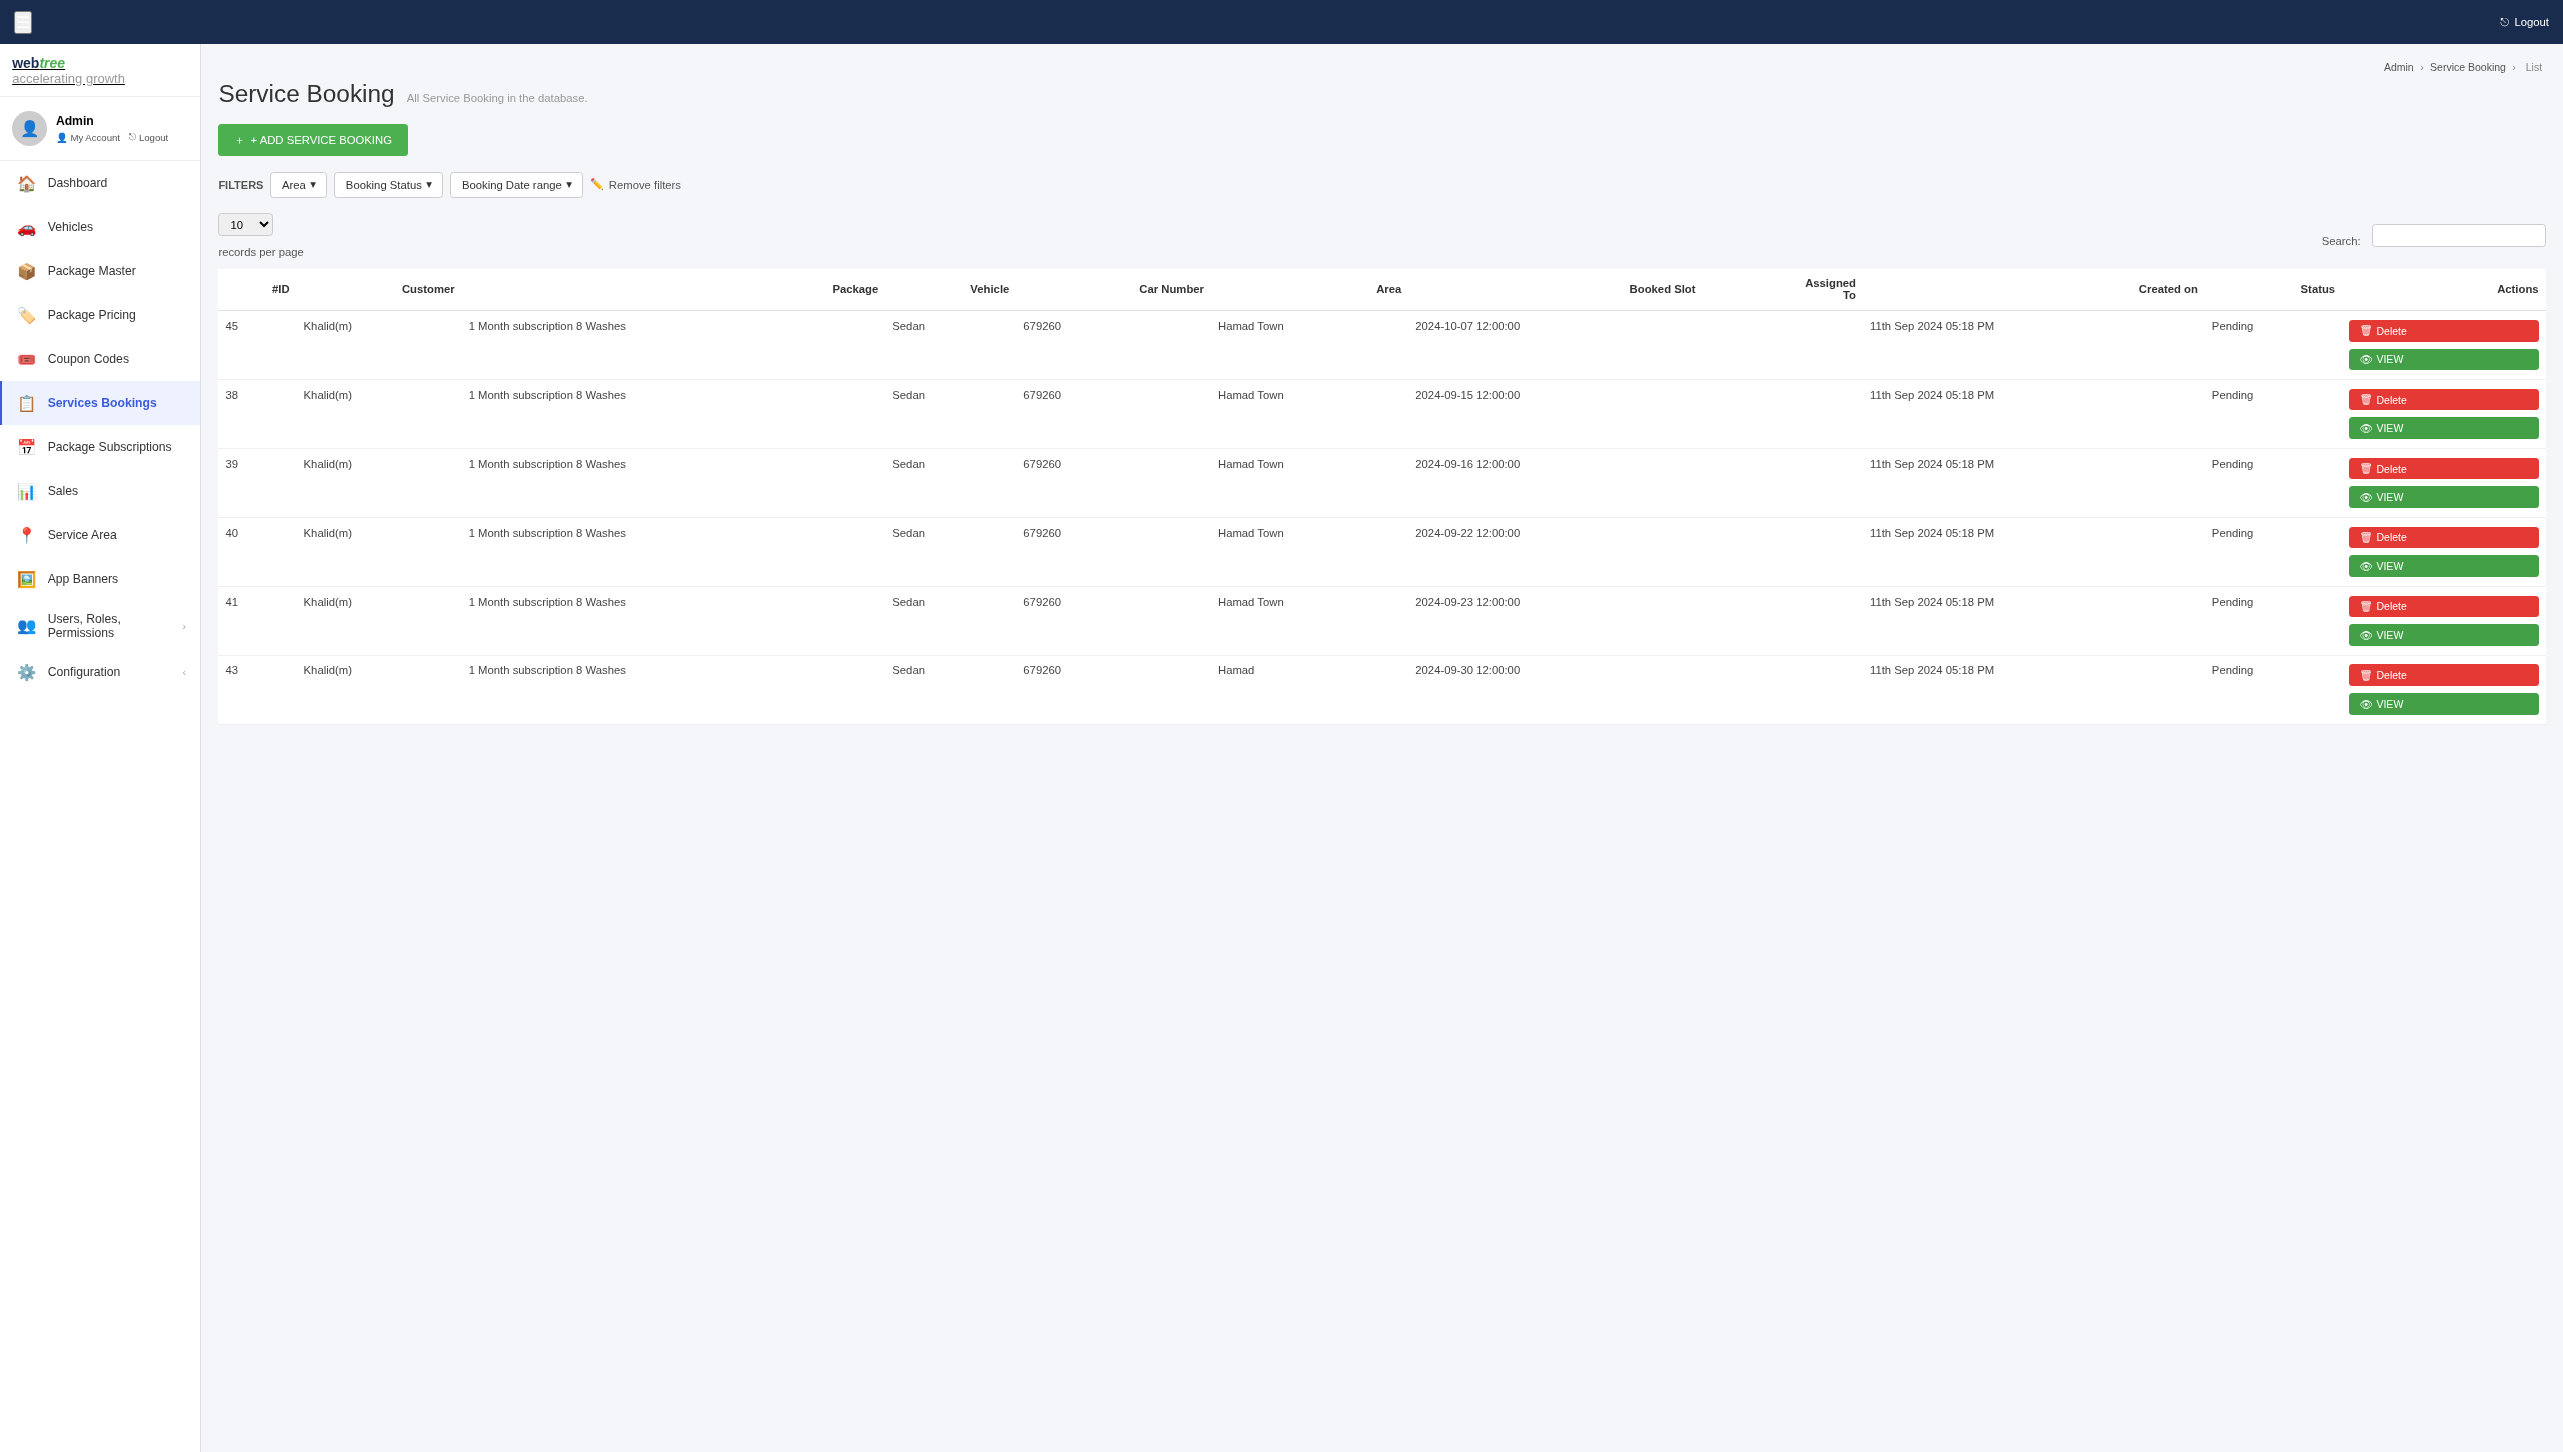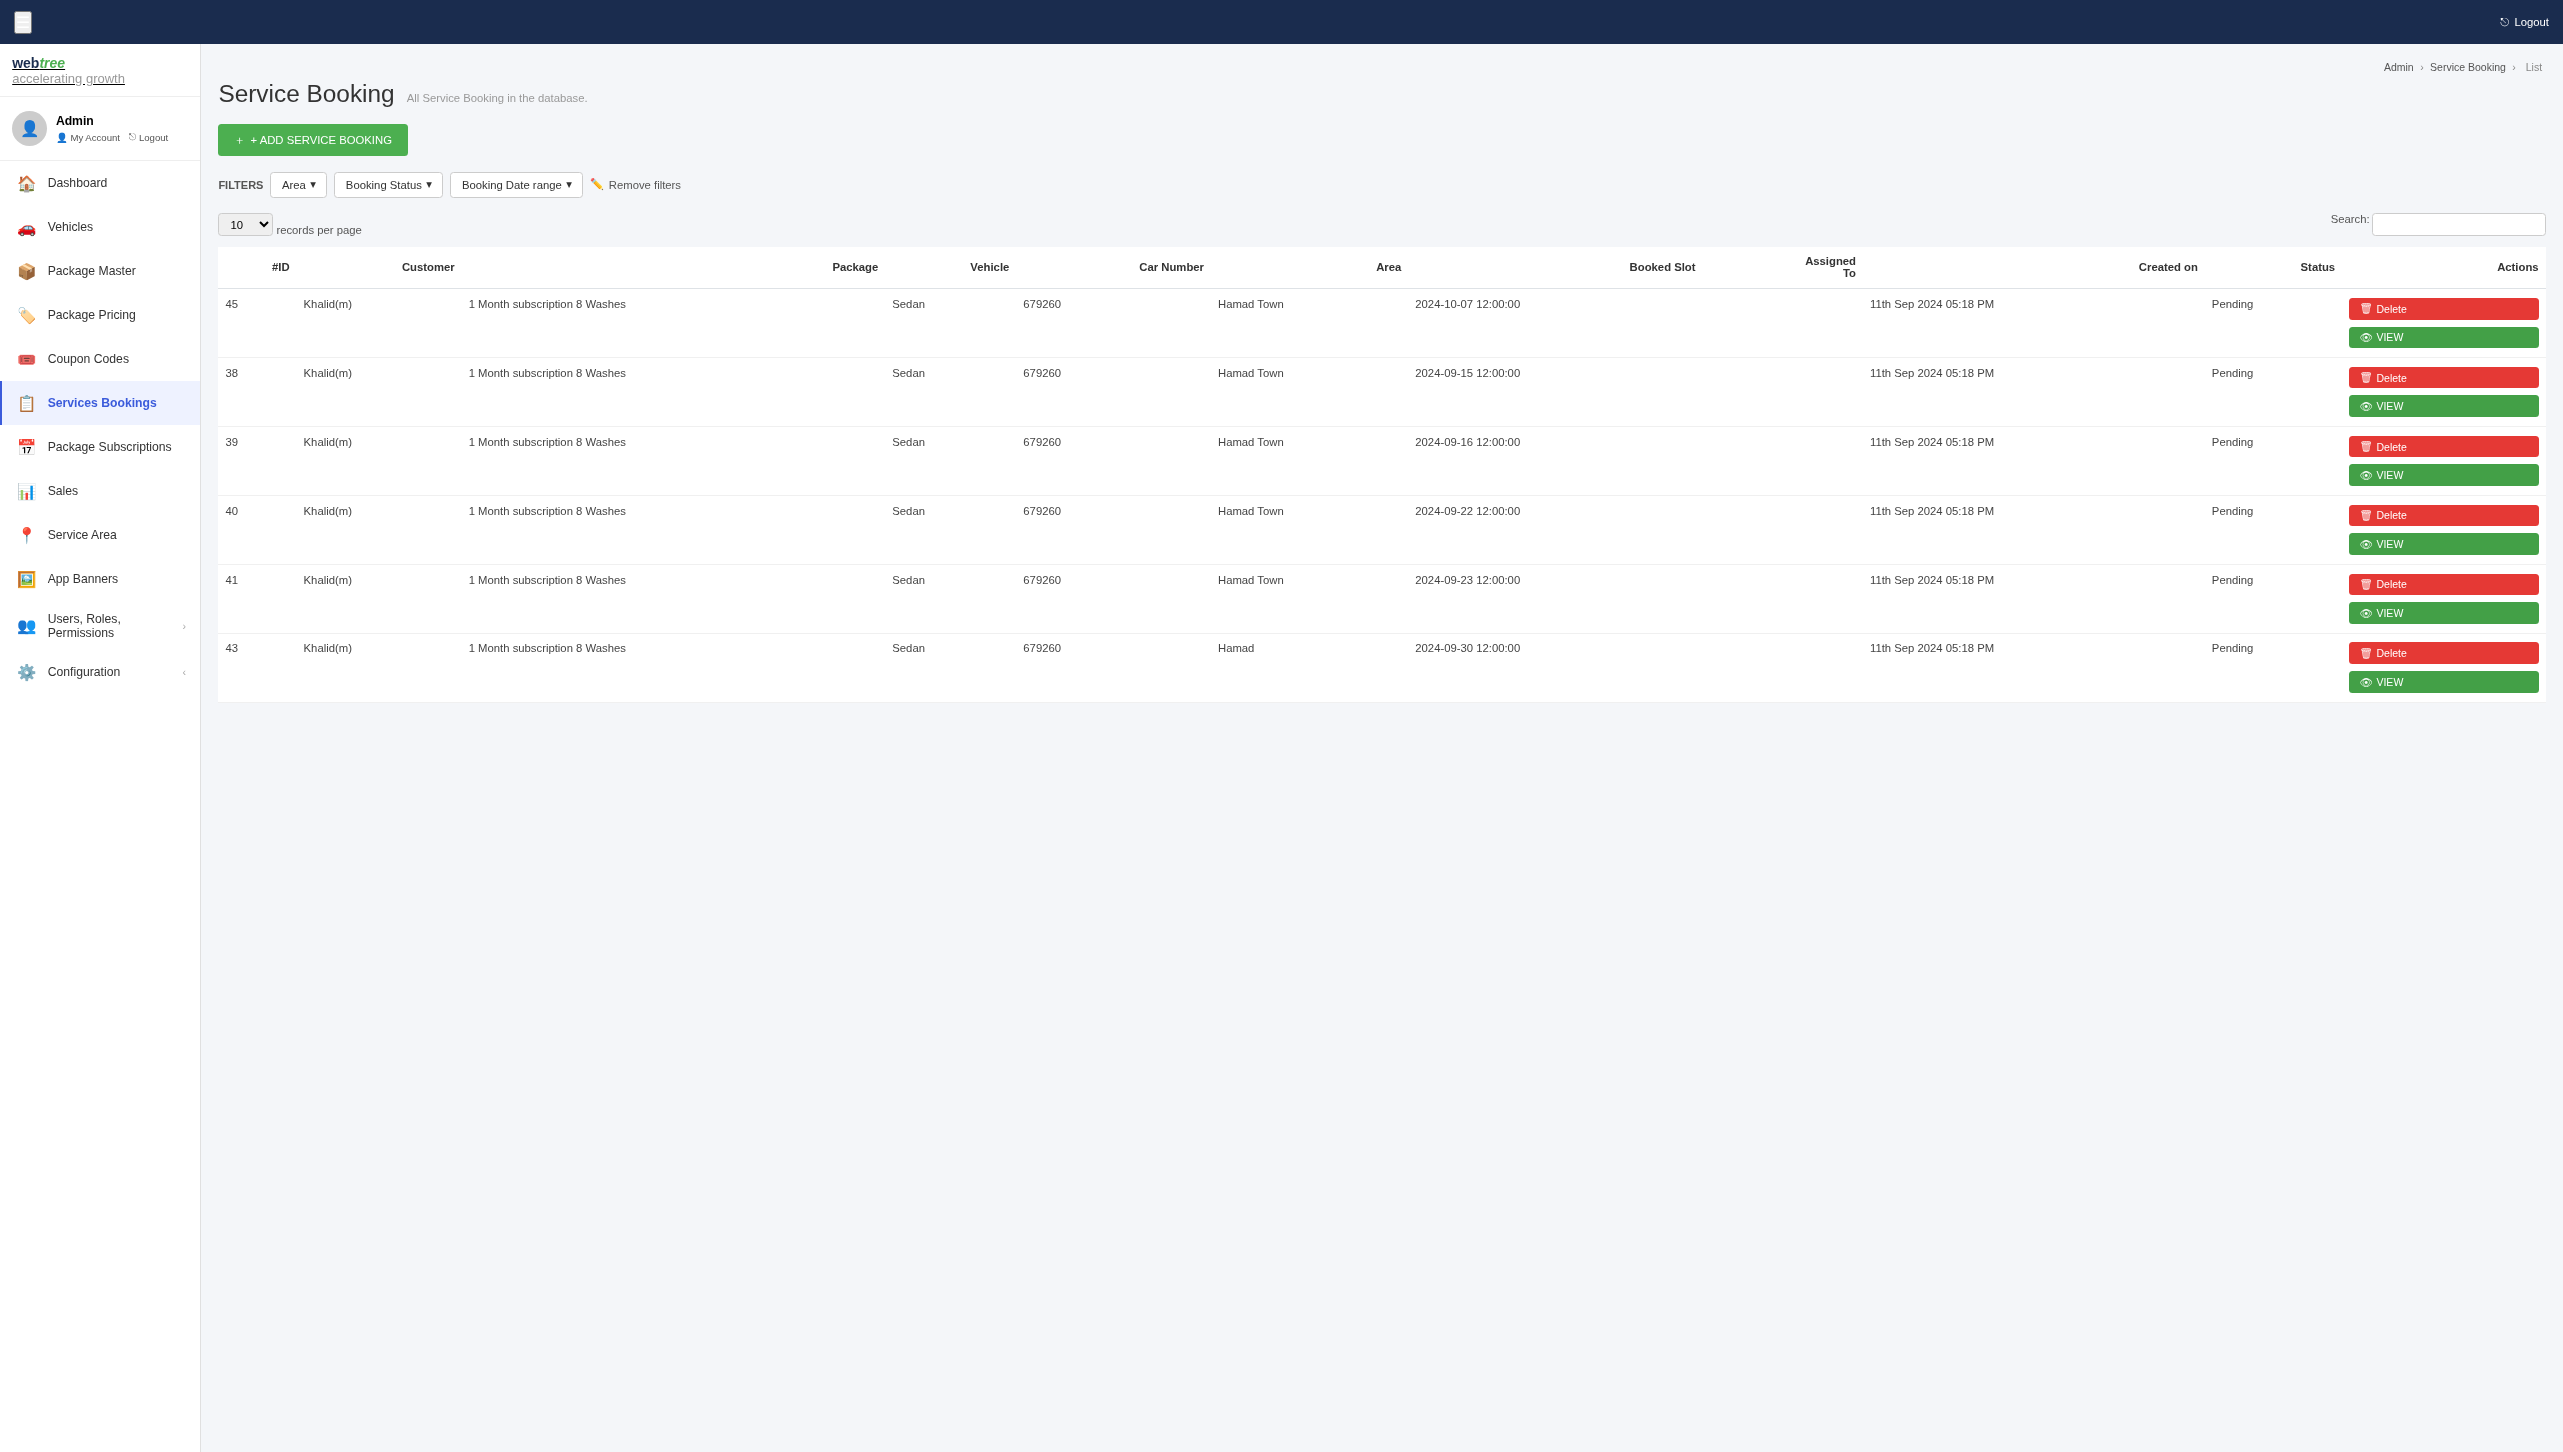--- a/index.html
+++ b/index.html
@@ -142,23 +142,23 @@
       gap: 4.4px;
     }
 
     
     .table-controls {
       display: flex;
       align-items: center;
       justify-content: space-between;
       margin-bottom: 10.5px;
     }
-    .records-per-page { display: flex; align-items: flex-end; gap: 3px; font-size: 11.3px; color: #555; }
+    .records-per-page { display: flex; align-items: flex-start; gap: 10px; font-size: 11.3px; color: #555; flex-direction: column; }
     .records-per-page select { padding: 3.5px 7px; border: 0.9px solid #ccc; border-radius: 3.5px; font-size: 11.3px; }
-    .search-bar { display: flex; align-items: flex-start; gap: 2px; font-size: 11.3px; color: #555; }
+    .search-bar { display: flex; align-items: flex-end; gap: 11px; font-size: 11.3px; color: #555; }
     .search-bar input { padding: 4.4px 8.7px; border: 0.9px solid #ccc; border-radius: 3.5px; font-size: 11.3px; width: 174px; }
 
     
     .data-table { width: 100%; border-collapse: collapse; background: white; font-size: 11.3px; }
     .data-table th {
       border-bottom: 1.7px solid #dee2e6;
       padding: 8.7px 7px;
       text-align: right;
       color: #333;
       font-weight: bold;

